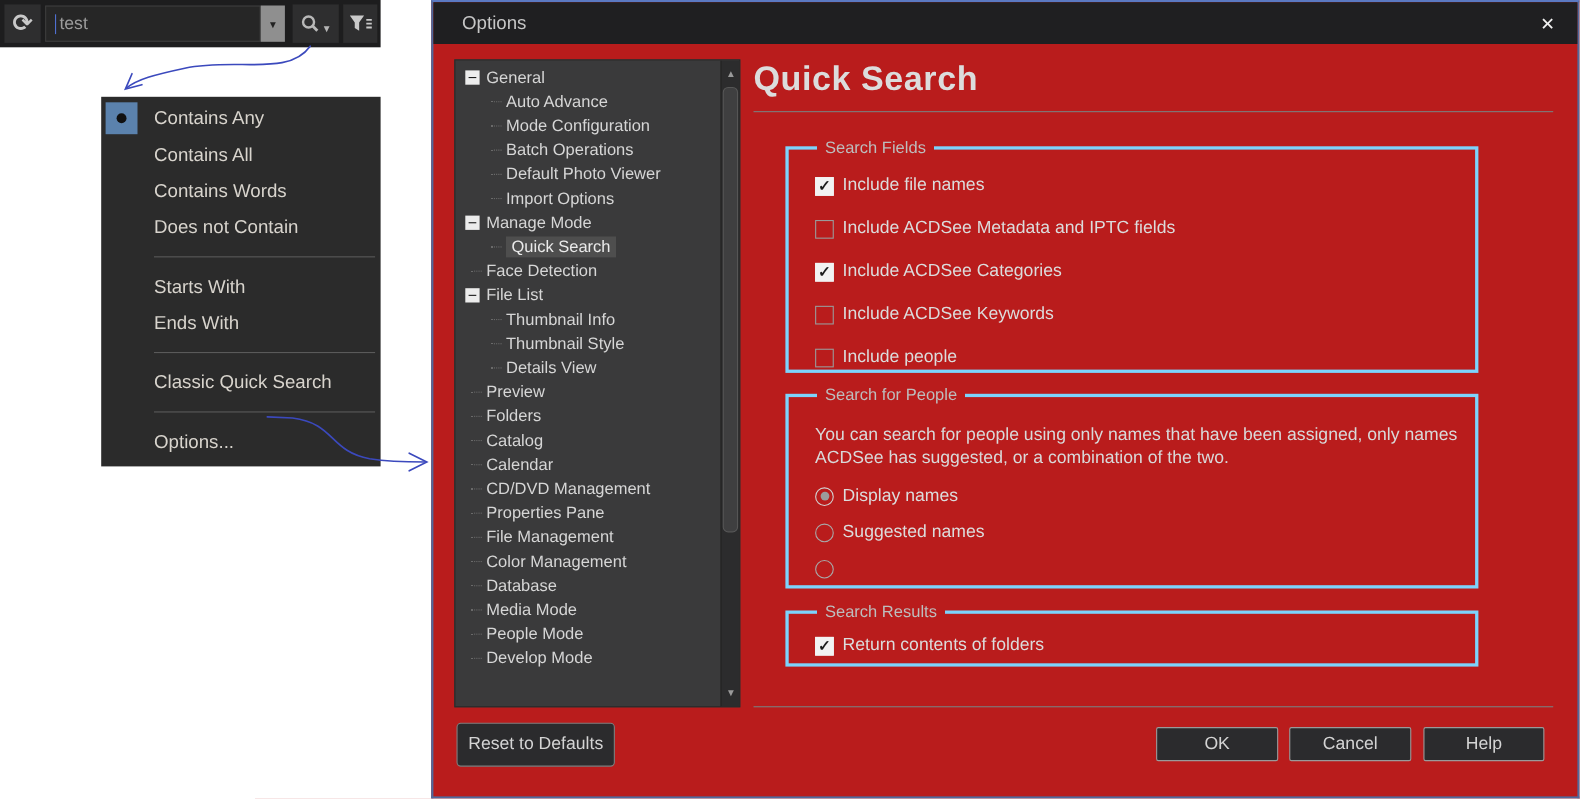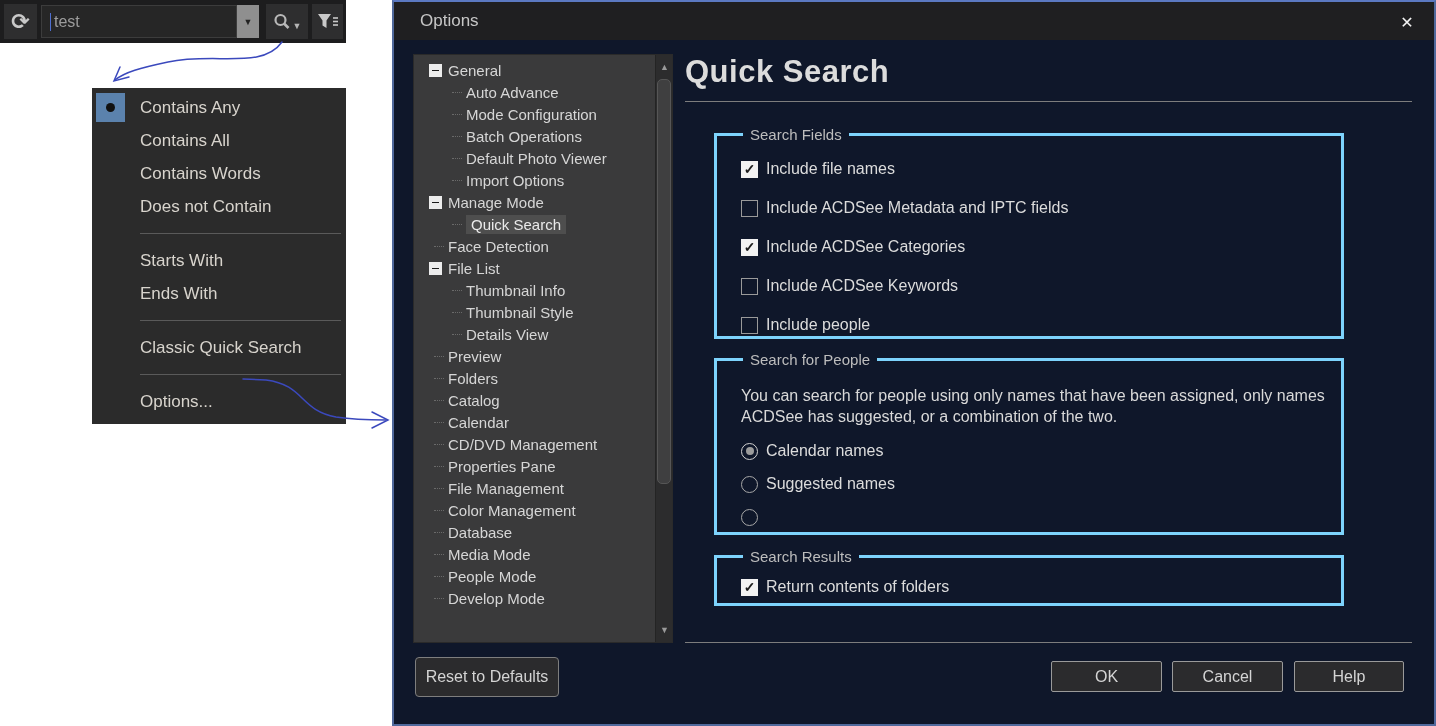--- a/index.html
+++ b/index.html
@@ -22,27 +22,27 @@
   .menu-item { height:33px; display:flex; align-items:center; color:#d8d4cd; font-size:17px; cursor:default; }
   .menu-gutter { width:48px; height:33px; position:relative; flex:0 0 48px; }
   .menu-check { position:absolute; left:4px; top:2px; width:29px; height:29px; background:#5b82ad; display:flex; align-items:center; justify-content:center; }
   .menu-check::after { content:""; width:9px; height:9px; border-radius:50%; background:#111; }
   .menu-sep { height:1px; background:#5a5a5a; margin:10px 5px 10px 48px; }
 
   
   #arrows { position:absolute; left:0; top:0; width:1436px; height:726px; pointer-events:none; z-index:6; }
 
   
-  .dialog { position:absolute; left:392px; top:0; width:1044px; height:726px; background:#0f172a; border:2px solid #50699c; border-top-color:#5b79c2; }
+  .dialog { position:absolute; left:392px; top:0; width:1044px; height:726px; background:#b91c1c; border:2px solid #50699c; border-top-color:#5b79c2; }
   .titlebar { position:absolute; left:0; top:0; right:0; height:38px; background:#1f1f21; color:#c6c6c6; font-size:17px; display:flex; align-items:center; padding-left:26px; }
   .close-btn { position:absolute; right:14px; top:8px; width:26px; height:24px; color:#f2f2f2; font-size:16px; display:flex; align-items:center; justify-content:center; cursor:default; }
 
   
   .tree { position:absolute; left:19px; top:52px; width:260px; height:589px; background:#3a3a3b; border:1px solid #2a2a2a; overflow:hidden; }
-  .tree-rows { position:absolute; left:8px; top:0; width:241px; padding-top:4px; }
+  .tree-rows { position:absolute; left:2px; top:0; width:241px; padding-top:4px; }
   .t-row { height:22px; display:flex; align-items:center; font-size:15px; color:#d6d6d6; white-space:nowrap; cursor:default; }
   .t-row.boxed { padding-left:7px; }
   .t-box { width:13px; height:13px; background:#ececec; margin-right:6px; position:relative; flex:0 0 13px; }
   .t-box::after { content:""; position:absolute; left:3px; top:6px; width:7px; height:1px; background:#1a1a1a; }
   .t-row.plain0 { padding-left:12px; }
   .t-row.plain0::before { content:""; width:10px; border-top:1px dotted #6a6a6a; margin-right:4px; }
   .t-row.child { padding-left:30px; }
   .t-row.child::before { content:""; width:10px; border-top:1px dotted #6a6a6a; margin-right:4px; }
   .t-label.selected { background:#4e4e4e; padding:1px 5px; color:#eaeaea; }
 
@@ -288,21 +288,21 @@
           </div>
         </div>
     </fieldset>
 
     <fieldset class="group" id="group-people">
       <legend>Search for People</legend>
       <div class="people-desc">You can search for people using only names that have been assigned, only names ACDSee has suggested, or a combination of the two.</div>
       <div id="people-rows">
           <div class="rb-row">
             <span class="rb selected"></span>
-            <span class="rb-label">Calendar names</span>
+            <span class="rb-label">Display names</span>
           </div>
           <div class="rb-row">
             <span class="rb"></span>
             <span class="rb-label">Suggested names</span>
           </div>
           <div class="rb-row">
             <span class="rb"></span>
           </div>
         </div>
     </fieldset>

